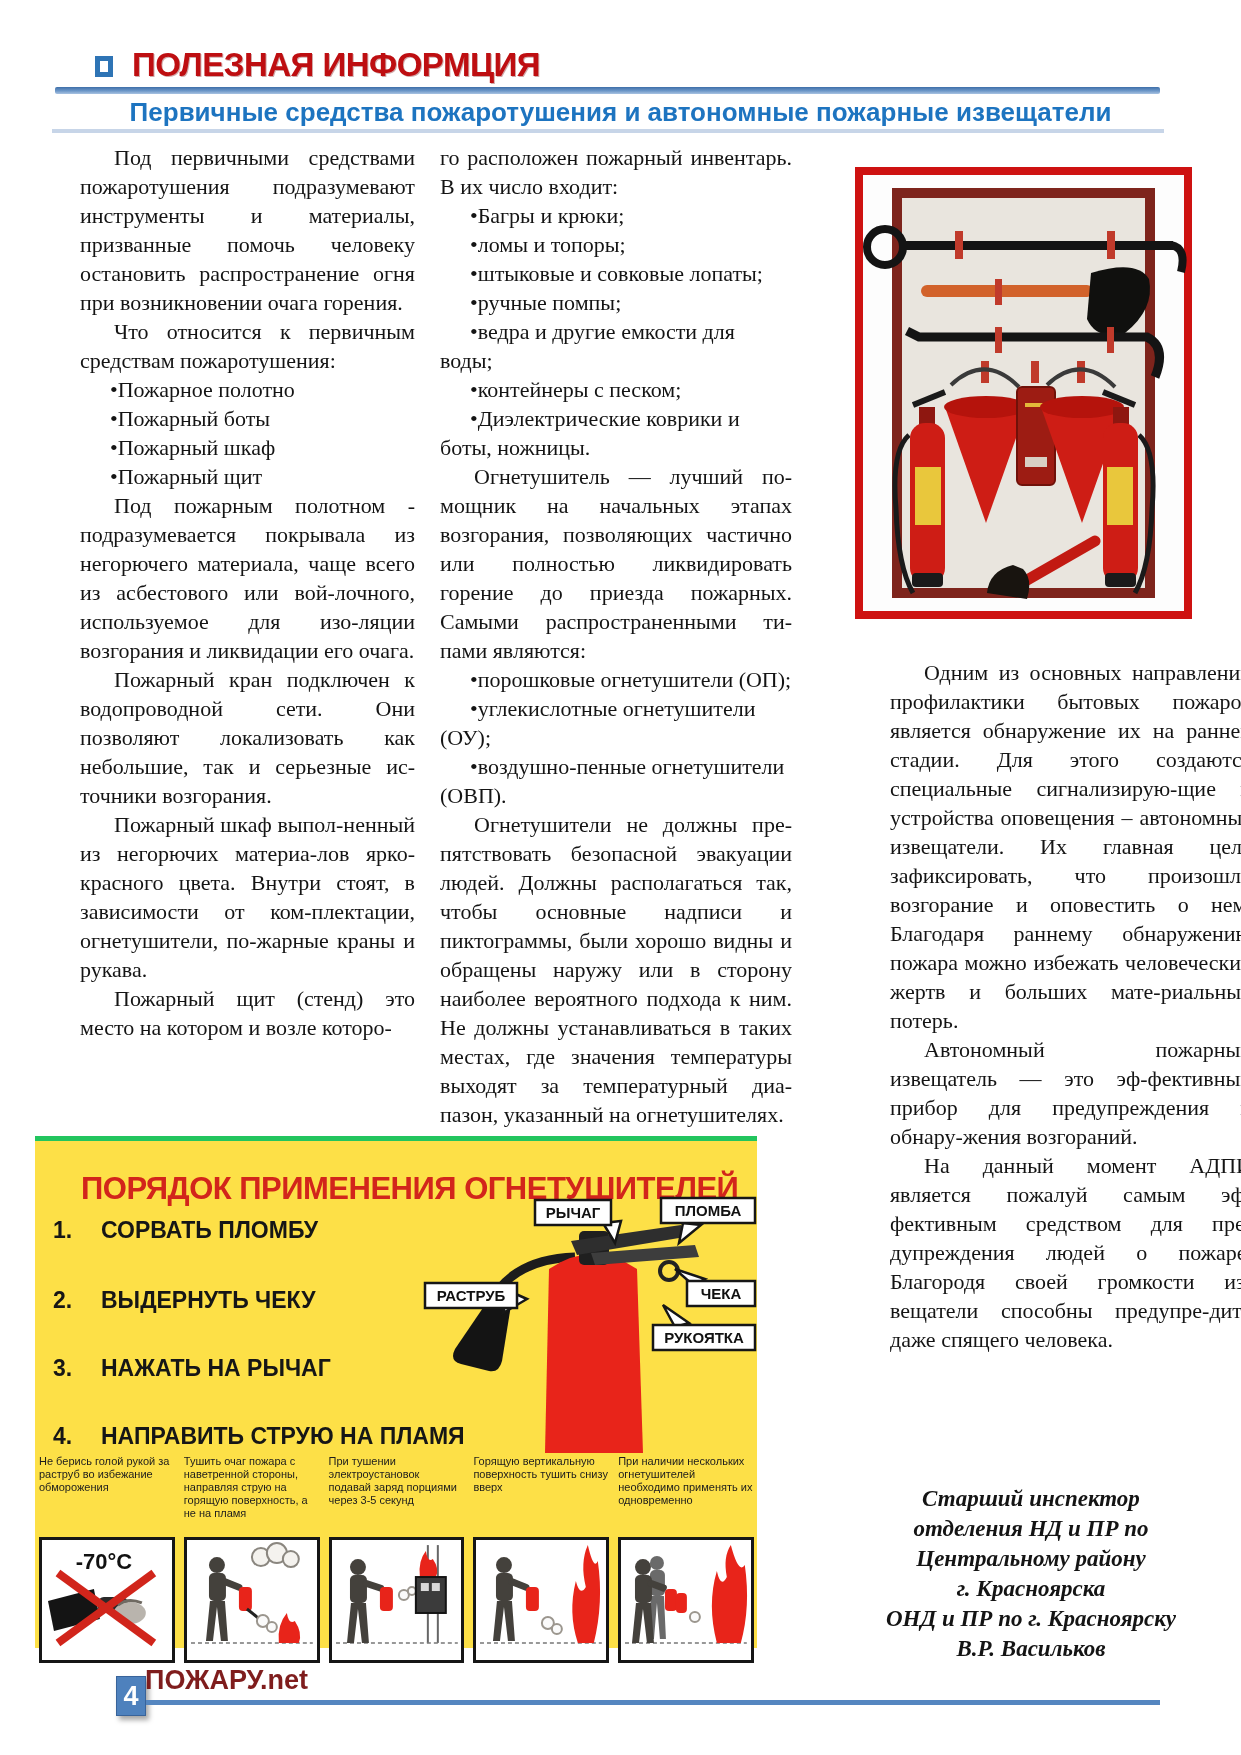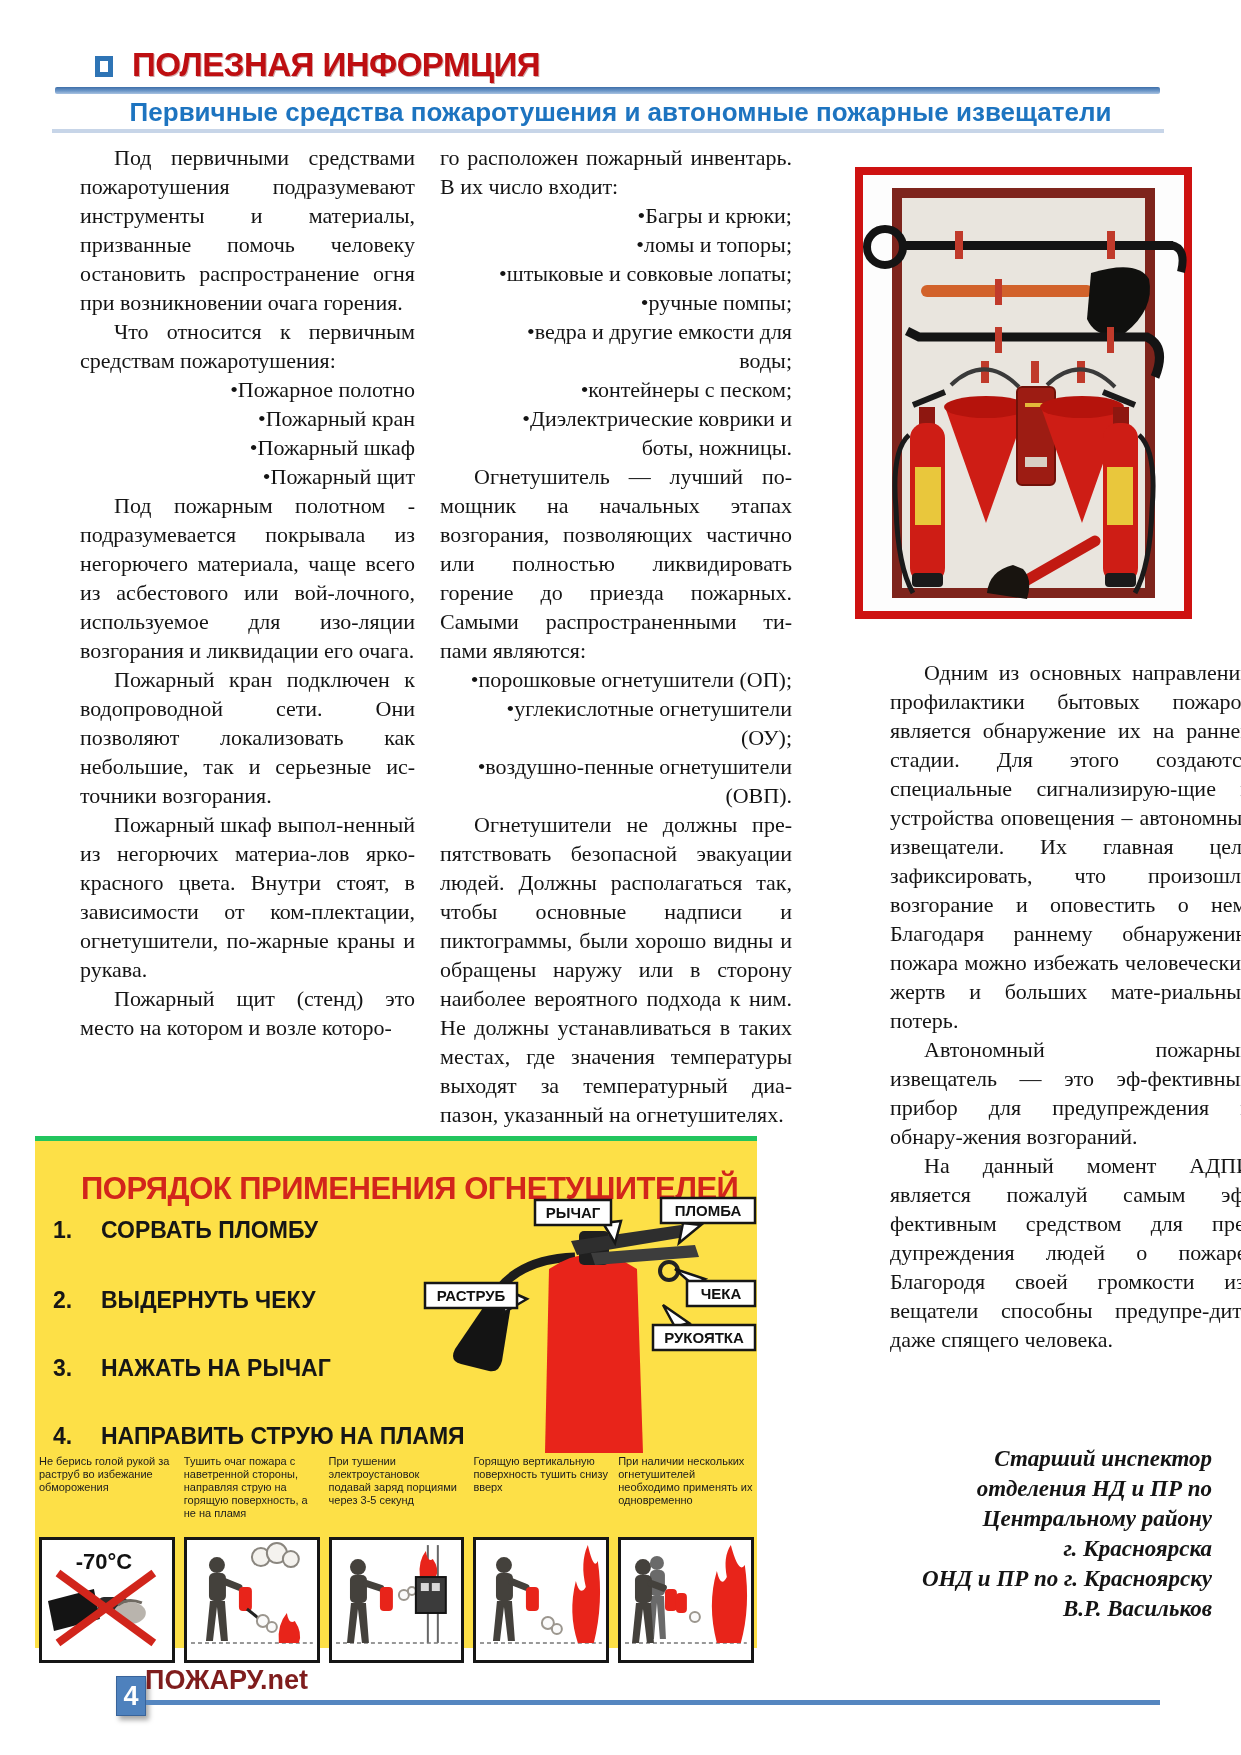--- a/index.html
+++ b/index.html
@@ -13,29 +13,29 @@
                   letter-spacing:-0.5px; color:#BE0E11; text-shadow:1px 1px 0 rgba(120,10,10,.35); }
   .divider { position:absolute; top:87px; left:55px; width:1105px; height:7px;
              background:linear-gradient(to bottom,#3E6FA9 0%,#6D97C8 55%,#A9C3E2 100%); border-radius:2px; }
   .subtitle { position:absolute; top:97px; left:0; width:100%; text-align:center;
               font-family:"Liberation Sans", sans-serif; font-weight:700; font-size:26px; color:#1D74C0; }
   .subtitle-line { position:absolute; top:129px; left:52px; width:1112px; height:4px;
                    background:#A9BFDB; opacity:.65; }
 
   .col { position:absolute; text-align:justify; font-size:22px; line-height:29px;margin-left:40px; }
   .col p.ind { text-indent:34px; }
-  .col p.bl { text-indent:30px; text-align:right; }
+  .col p.bl { text-indent:30px; text-align:left; }
   #col1 { left:40px;  top:143px; width:335px; }
   #col2 { left:400px; top:143px; width:352px; }
   #col3 { left:850px; top:658px; width:362px; }
 
   .photo-frame { position:absolute; left:855px; top:167px; width:337px; height:452px; }
   .photo-frame svg { width:100%; height:100%; display:block; }
 
-  .signature { position:absolute; left:850px; top:1444px; width:362px; text-align:right;
+  .signature { position:absolute; left:850px; top:1484px; width:362px; text-align:center;
                font-weight:700; font-style:italic; font-size:23px; line-height:30px; }
 
   .diagram { position:absolute; left:35px; top:1136px; width:722px; height:512px;
              border-top:5px solid #22c55e; background:#fde047; }
   .diagram-title { position:absolute; left:46px; top:30px; font-family:"Liberation Sans", sans-serif;
                    font-weight:700; font-size:31px; color:#D2251B; letter-spacing:-0.5px; }
   .step { position:absolute; font-family:"Liberation Sans", sans-serif; font-weight:700;
           font-size:23px; color:#161616; display:flex; }
   .step .num { width:48px; }
   #step1{ left:18px; top:76px; } #step2{ left:18px; top:146px; }
@@ -71,21 +71,21 @@
     <div class="header-title">ПОЛЕЗНАЯ ИНФОРМЦИЯ</div>
   </div>
   <div class="divider"></div>
   <div class="subtitle">Первичные средства пожаротушения и автономные пожарные извещатели</div>
   <div class="subtitle-line"></div>
 
   <div class="col" id="col1">
     <p class="ind">Под первичными средствами пожаротушения подразумевают инструменты и материалы, призванные помочь человеку остановить распространение огня при возникновении очага горения.</p>
     <p class="ind">Что относится к первичным средствам пожаротушения:</p>
     <p class="bl">•Пожарное полотно</p>
-    <p class="bl">•Пожарный кран</p>
+    <p class="bl">•Пожарный боты</p>
     <p class="bl">•Пожарный шкаф</p>
     <p class="bl">•Пожарный щит</p>
     <p class="ind">Под пожарным полотном - подразумевается покрывала из негорючего материала, чаще всего из асбестового или вой-лочного, используемое для изо-ляции возгорания и ликвидации его очага.</p>
     <p class="ind">Пожарный кран подключен к водопроводной сети. Они позволяют локализовать как небольшие, так и серьезные ис-точники возгорания.</p>
     <p class="ind">Пожарный шкаф выпол-ненный из негорючих материа-лов ярко-красного цвета. Внутри стоят, в зависимости от ком-плектации, огнетушители, по-жарные краны и рукава.</p>
     <p class="ind">Пожарный щит (стенд) это место на котором и возле которо-</p>
   </div>
 
   <div class="col" id="col2">
     <p>го расположен пожарный инвентарь. В их число входит:</p>

